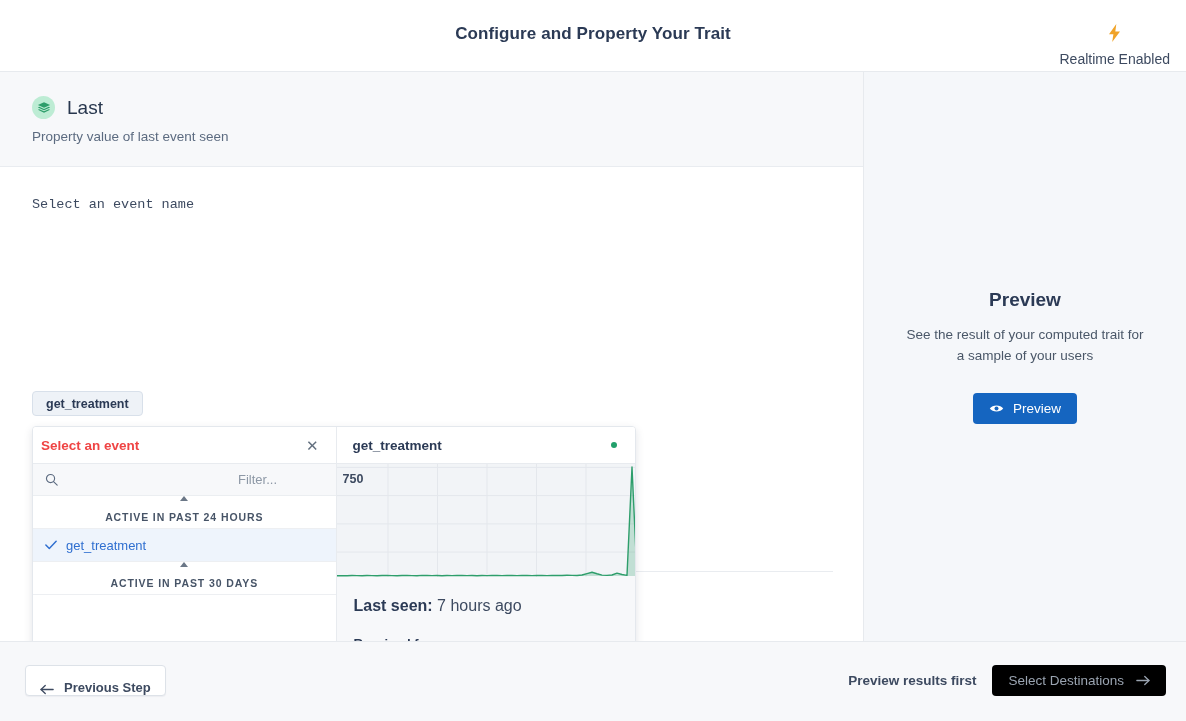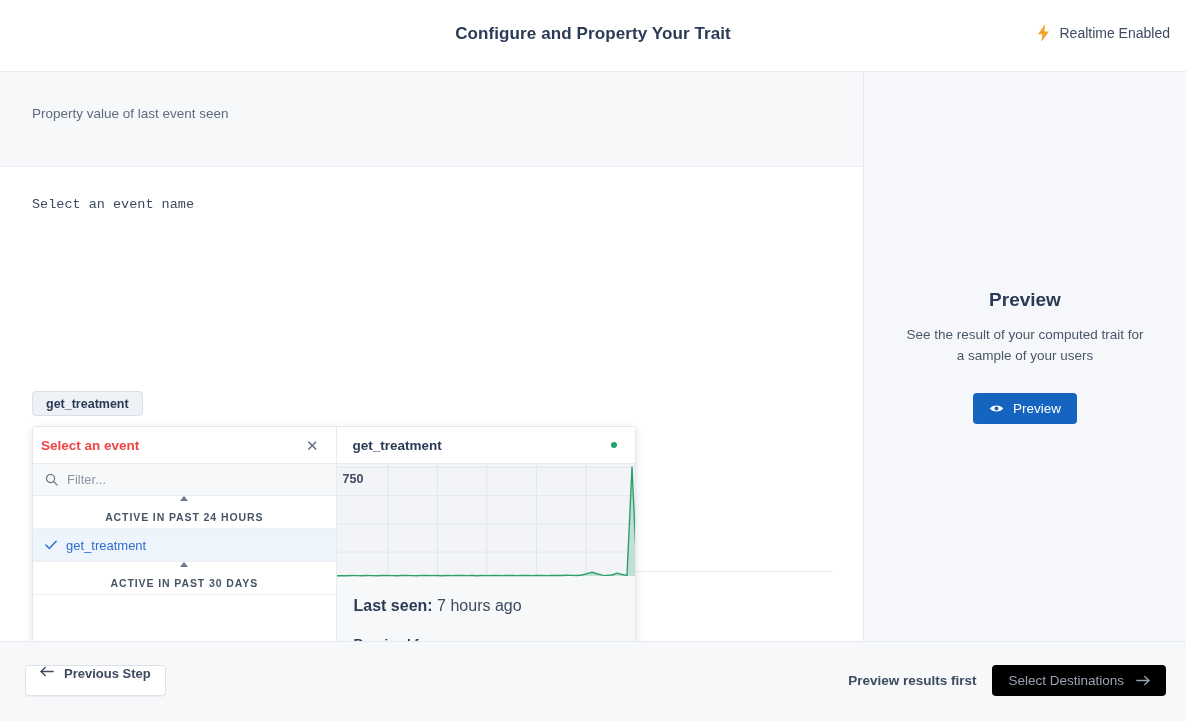--- a/index.html
+++ b/index.html
@@ -25,21 +25,21 @@
   }
   .topbar-title {
     position: absolute; left: 0; right: 0; top: 24px;
     text-align: center;
     font-size: 17px; font-weight: 700; color: #2b3a55;
     letter-spacing: .1px;
   }
   .realtime {
     position: absolute; right: 16px; top: 24px;
     display: flex; align-items: center; gap: 9px;
-    font-size: 14px; color: #3d4a60;
+    font-size: 14px; color: #3d4a60; flex-direction: column;
   }
   .bolt-icon { display: block; line-height: 0; }
 
   
   .trait-band {
     position: absolute; left: 0; top: 72px;
     width: 863px; height: 95px;
     background: #f7f8fa;
     border-bottom: 1px solid #e9ecf0;
     padding: 24px 0 0 32px;
@@ -105,20 +105,21 @@
     display: flex; align-items: center; gap: 9px;
     padding: 0 12px 0 12px;
     background: #f7f8fa;
     border-bottom: 1px solid #ebeef1;
   }
   .filter-input {
     border: 0; outline: 0; background: transparent;
     font-family: "Liberation Sans", sans-serif;
     font-size: 13px; color: #7f1d1d; width: 210px;
     caret-color: #3d4a60;
+    text-align: right;
   }
   .filter-input::placeholder { color: #8d98a6; }
 
   .group-head {
     height: 33px;
     display: flex; align-items: center;
     padding: 0 12px 0 12px;
     border-bottom: 1px solid #edeff2;
     gap: 10px;
     flex-direction: column;
@@ -227,21 +228,21 @@
     position: absolute; left: 0; top: 641px;
     width: 1186px; height: 80px;
     background: #f7f8fa;
     border-top: 1px solid #e7eaee;
     display: flex; align-items: center;
   }
   .btn-prev {
     position: absolute; left: 25px; top: 665px;
     height: 31px; padding: 0 14px;
     background: #ffffff; border: 1px solid #dde2e8; border-radius: 4px;
-    display: flex; align-items: flex-start; gap: 10px;
+    display: flex; align-items: flex-end; gap: 10px;
     font-size: 13px; color: #3d4a60; font-weight: 700;
     font-family: "Liberation Sans", sans-serif;
     cursor: pointer;
     box-shadow: 0 1px 1px rgba(36,48,70,.05);
   }
   .footer-right {
     position: absolute; right: 20px; top: 665px;
     display: flex; align-items: center; gap: 16px;
   }
   .preview-first { font-size: 13.5px; color: #3d4a60; font-weight: 700; }
@@ -265,20 +266,30 @@
       <span class="bolt-icon">
         <svg width="13" height="18" viewBox="0 0 13 18">
           <path d="M8.3 0 L1 10.2 H5.4 L4.2 18 L12 7.4 H7.3 Z" fill="#f0a328"></path>
         </svg>
       </span>
       <span>Realtime Enabled</span>
     </div>
   </div>
 
   <div class="trait-band">
+    <div class="trait-title-row">
+      <span class="trait-badge">
+        <svg width="14" height="14" viewBox="0 0 16 16">
+          <path d="M8 1.4 L15 4.6 L8 7.8 L1 4.6 Z" fill="#2e9e6b"></path>
+          <path d="M8 9.0 L2.6 6.5 L1 7.3 L8 10.5 L15 7.3 L13.4 6.5 Z" fill="#2e9e6b"></path>
+          <path d="M8 11.8 L2.6 9.3 L1 10.1 L8 13.3 L15 10.1 L13.4 9.3 Z" fill="#2e9e6b"></path>
+        </svg>
+      </span>
+      <span class="trait-name">Last</span>
+    </div>
     <div class="trait-sub">Property value of last event seen</div>
   </div>
 
   <div class="main-left">
     <div class="section-label">Select an event name</div>
     <div class="chip">get_treatment</div>
 
     <div class="ext-rule"></div>
 
     <div class="popover">

